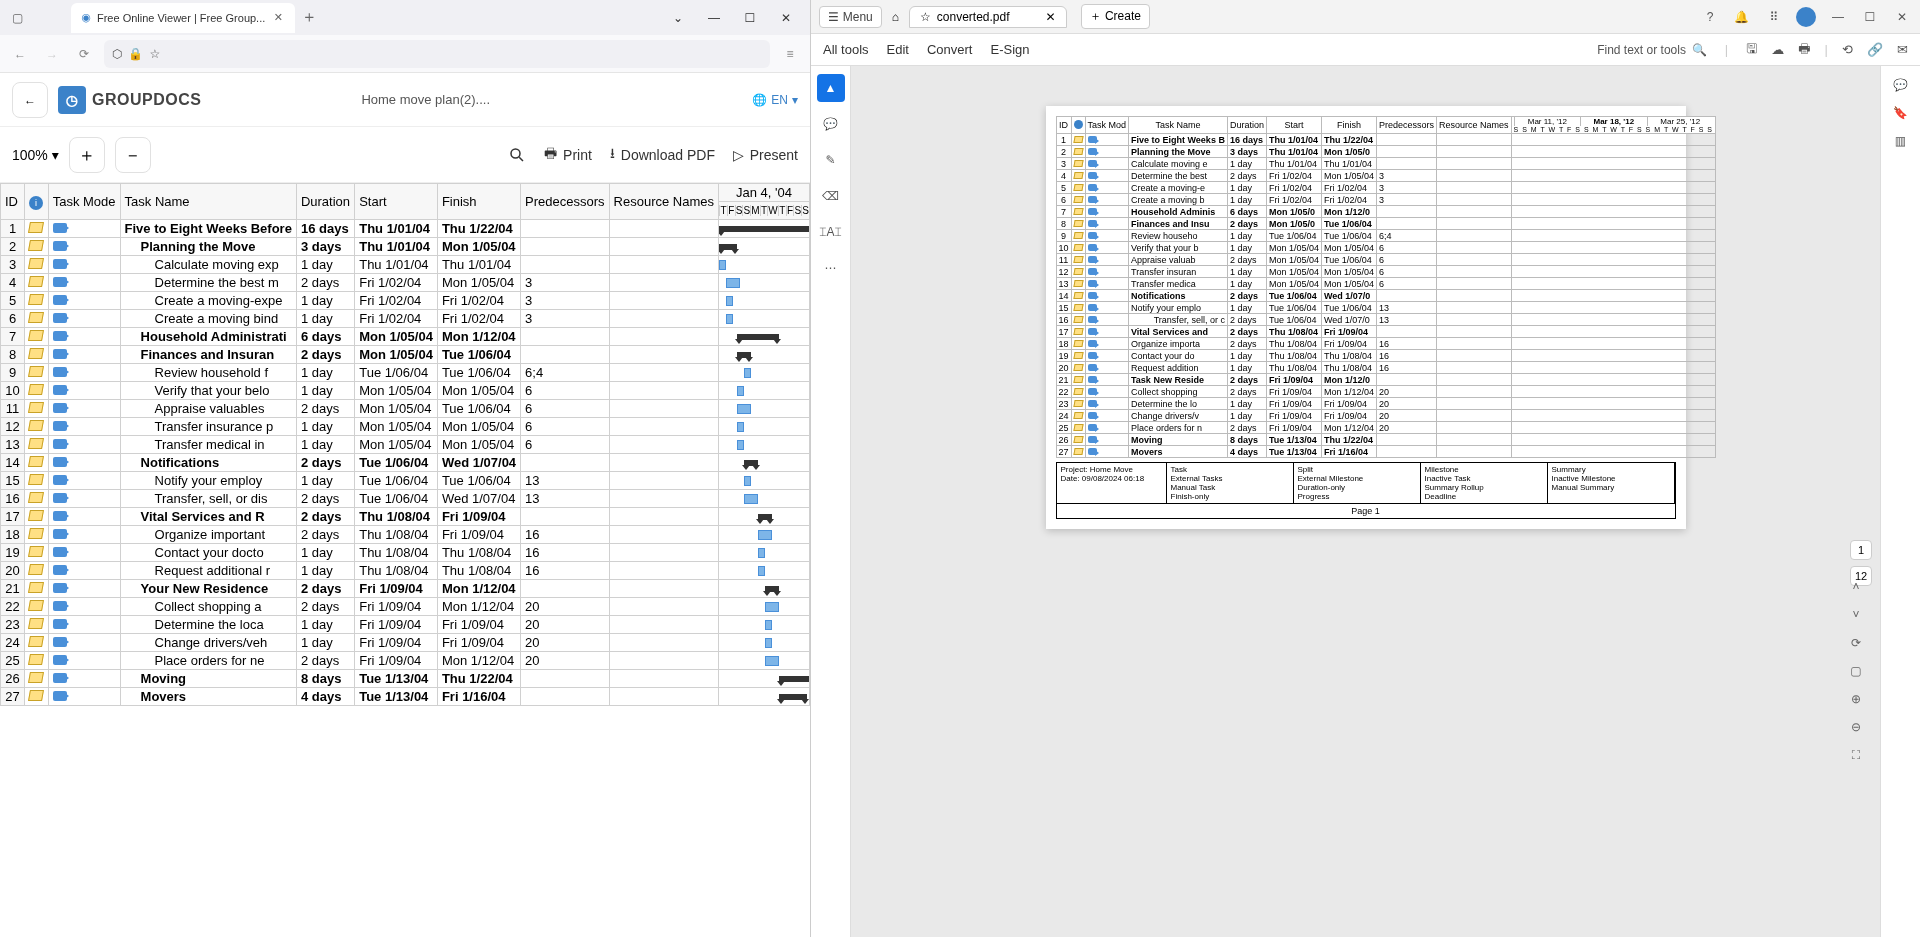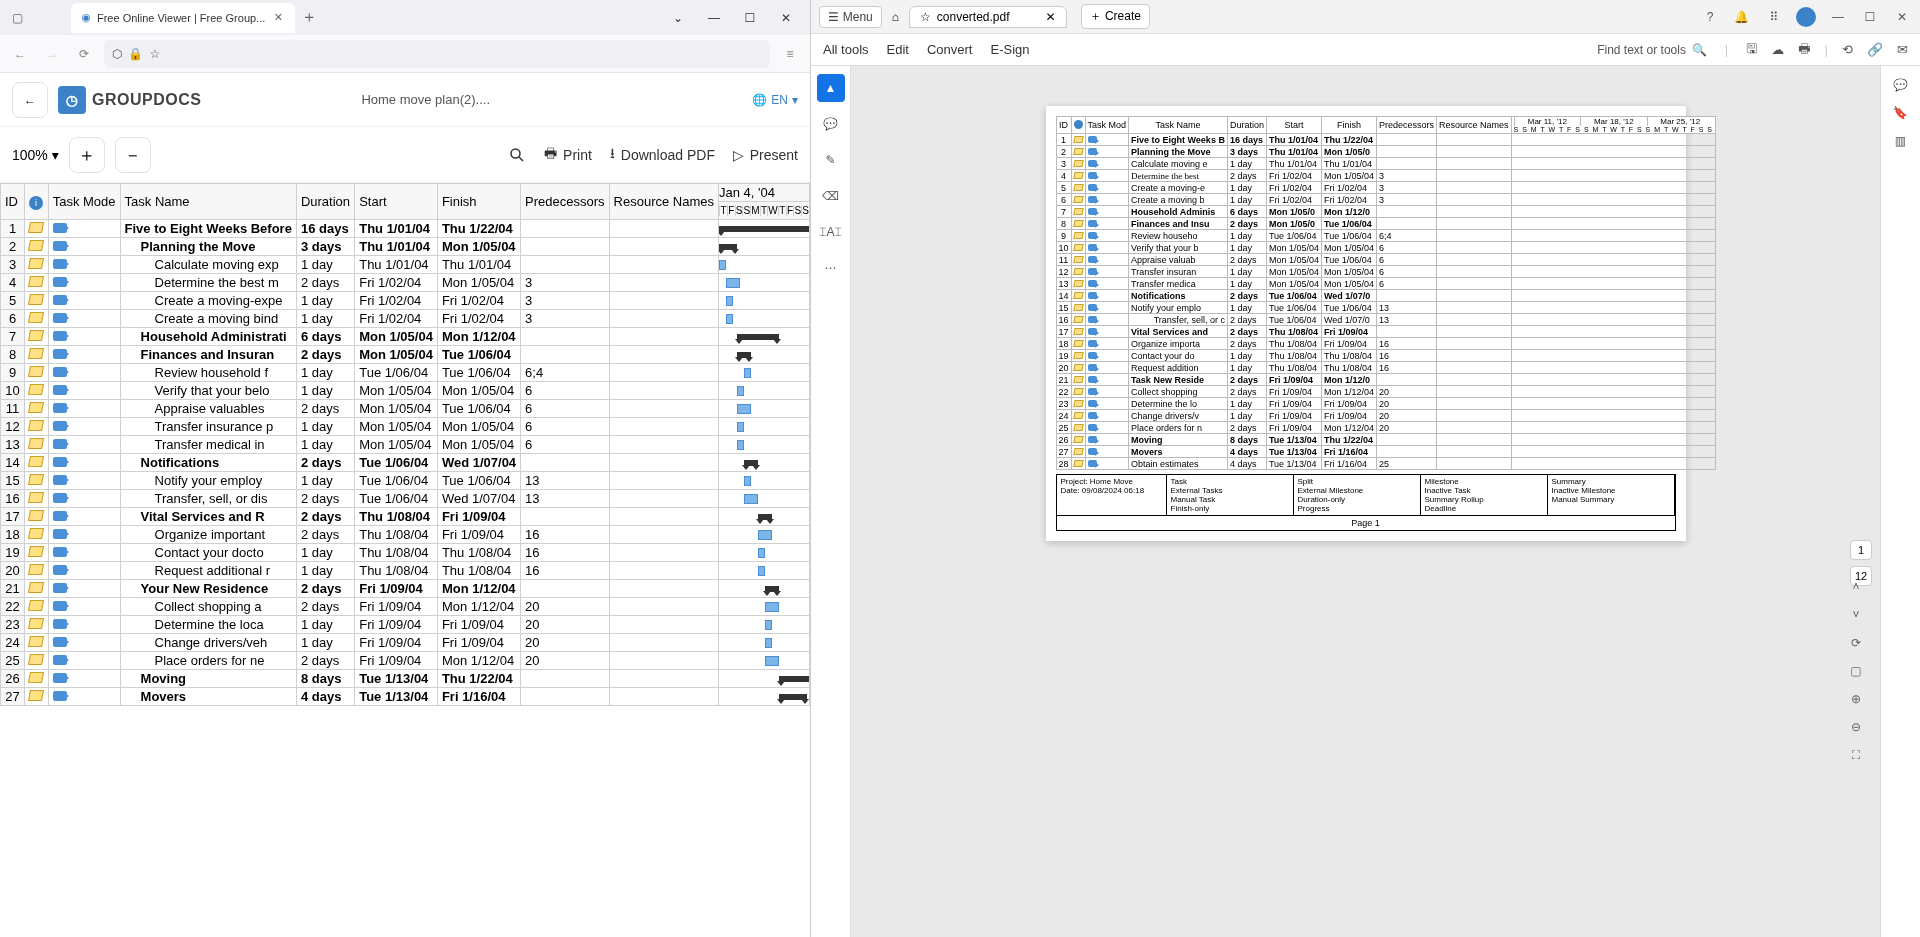--- a/index.html
+++ b/index.html
@@ -183,21 +183,21 @@
           <tr>
             <th class="id-col" rowspan="2">ID</th>
             <th class="ind-col" rowspan="2"><span style="display:inline-block;width:14px;height:14px;border-radius:50%;background:#3b82c9;color:#fff;font-size:9px;line-height:14px;text-align:center;">i</span></th>
             <th class="tm-col" rowspan="2">Task Mode</th>
             <th class="tn-col" rowspan="2">Task Name</th>
             <th class="dur-col" rowspan="2">Duration</th>
             <th class="st-col" rowspan="2">Start</th>
             <th class="fin-col" rowspan="2">Finish</th>
             <th class="pred-col" rowspan="2">Predecessors</th>
             <th class="res-col" rowspan="2">Resource Names</th>
-            <th class="gantt-col" style="">Jan 4, '04</th>
+            <th class="gantt-col" style="text-align:center;">Jan 4, '04</th>
           </tr>
           <tr>
               <th class="gantt-col">
                 <div class="day-hdr" id="day-hdr">
                   <span>T</span>
                   <span>F</span>
                   <span>S</span>
                   <span>S</span>
                   <span>M</span>
                   <span>T</span>
@@ -653,21 +653,21 @@
                 <th>Task Mod</th>
                 <th>Task Name</th>
                 <th>Duration</th>
                 <th>Start</th>
                 <th>Finish</th>
                 <th>Predecessors</th>
                 <th>Resource Names</th>
                 <th class="pdf-gantt-h" style="width:160px;">
                   <div style="display:flex;" id="pdf-gantt-dates">
                       <span style="flex: 1 1 0%; border-left: 1px solid rgb(187, 187, 187);">Mar 11, '12</span>
-                      <span style="flex: 1 1 0%; border-left: 1px solid rgb(187, 187, 187);">Mar 18, '12</span>
+                      <span style="flex: 1 1 0%; border-left: 1px solid rgb(187, 187, 187); font-weight: bold;">Mar 18, '12</span>
                       <span style="flex: 1 1 0%; border-left: 1px solid rgb(187, 187, 187);">Mar 25, '12</span>
                     </div>
                   <div style="font-size:7px;letter-spacing:1px;">S S M T W T F S S M T W T F S S M T W T F S S</div>
                 </th>
               </tr>
             </thead>
             <tbody id="pdf-body">
                 <tr>
                   <td style="text-align:center;width:18px;">1</td>
                   <td style="width:18px;"><span class="note-ic" style="width:9px;height:7px;"></span></td>
@@ -701,21 +701,21 @@
                   <td style="width:55px;">Thu 1/01/04</td>
                   <td style="width:55px;">Thu 1/01/04</td>
                   <td style="width:55px;"></td>
                   <td style="width:60px;"></td>
                   <td></td>
                 </tr>
                 <tr>
                   <td style="text-align:center;width:18px;">4</td>
                   <td style="width:18px;"><span class="note-ic" style="width:9px;height:7px;"></span></td>
                   <td style="width:30px;"><span class="sched-ic" style="width:9px;height:7px;"></span></td>
-                  <td style="width:100px;font-family:Liberation Serif, serif;">Determine the best</td>
+                  <td style="width:100px;">Determine the best</td>
                   <td style="width:40px;">2 days</td>
                   <td style="width:55px;">Fri 1/02/04</td>
                   <td style="width:55px;">Mon 1/05/04</td>
                   <td style="width:55px;">3</td>
                   <td style="width:60px;"></td>
                   <td></td>
                 </tr>
                 <tr>
                   <td style="text-align:center;width:18px;">5</td>
                   <td style="width:18px;"><span class="note-ic" style="width:9px;height:7px;"></span></td>
@@ -982,32 +982,20 @@
                 </tr>
                 <tr>
                   <td style="text-align:center;width:18px;">27</td>
                   <td style="width:18px;"><span class="note-ic" style="width:9px;height:7px;"></span></td>
                   <td style="width:30px;"><span class="sched-ic" style="width:9px;height:7px;"></span></td>
                   <td style="font-weight:700;width:100px;">Movers</td>
                   <td style="font-weight:700;width:40px;">4 days</td>
                   <td style="font-weight:700;width:55px;">Tue 1/13/04</td>
                   <td style="font-weight:700;width:55px;">Fri 1/16/04</td>
                   <td style="width:55px;"></td>
-                  <td style="width:60px;"></td>
-                  <td></td>
-                </tr>
-                <tr>
-                  <td style="text-align:center;width:18px;">28</td>
-                  <td style="width:18px;"><span class="note-ic" style="width:9px;height:7px;"></span></td>
-                  <td style="width:30px;"><span class="sched-ic" style="width:9px;height:7px;"></span></td>
-                  <td style="width:100px;">Obtain estimates</td>
-                  <td style="width:40px;">4 days</td>
-                  <td style="width:55px;">Tue 1/13/04</td>
-                  <td style="width:55px;">Fri 1/16/04</td>
-                  <td style="width:55px;">25</td>
                   <td style="width:60px;"></td>
                   <td></td>
                 </tr>
               </tbody>
           </table>
           <div class="pdf-legend">
             <div>
               <div>Project: Home Move</div>
               <div>Date: 09/08/2024 06:18</div>
             </div>

